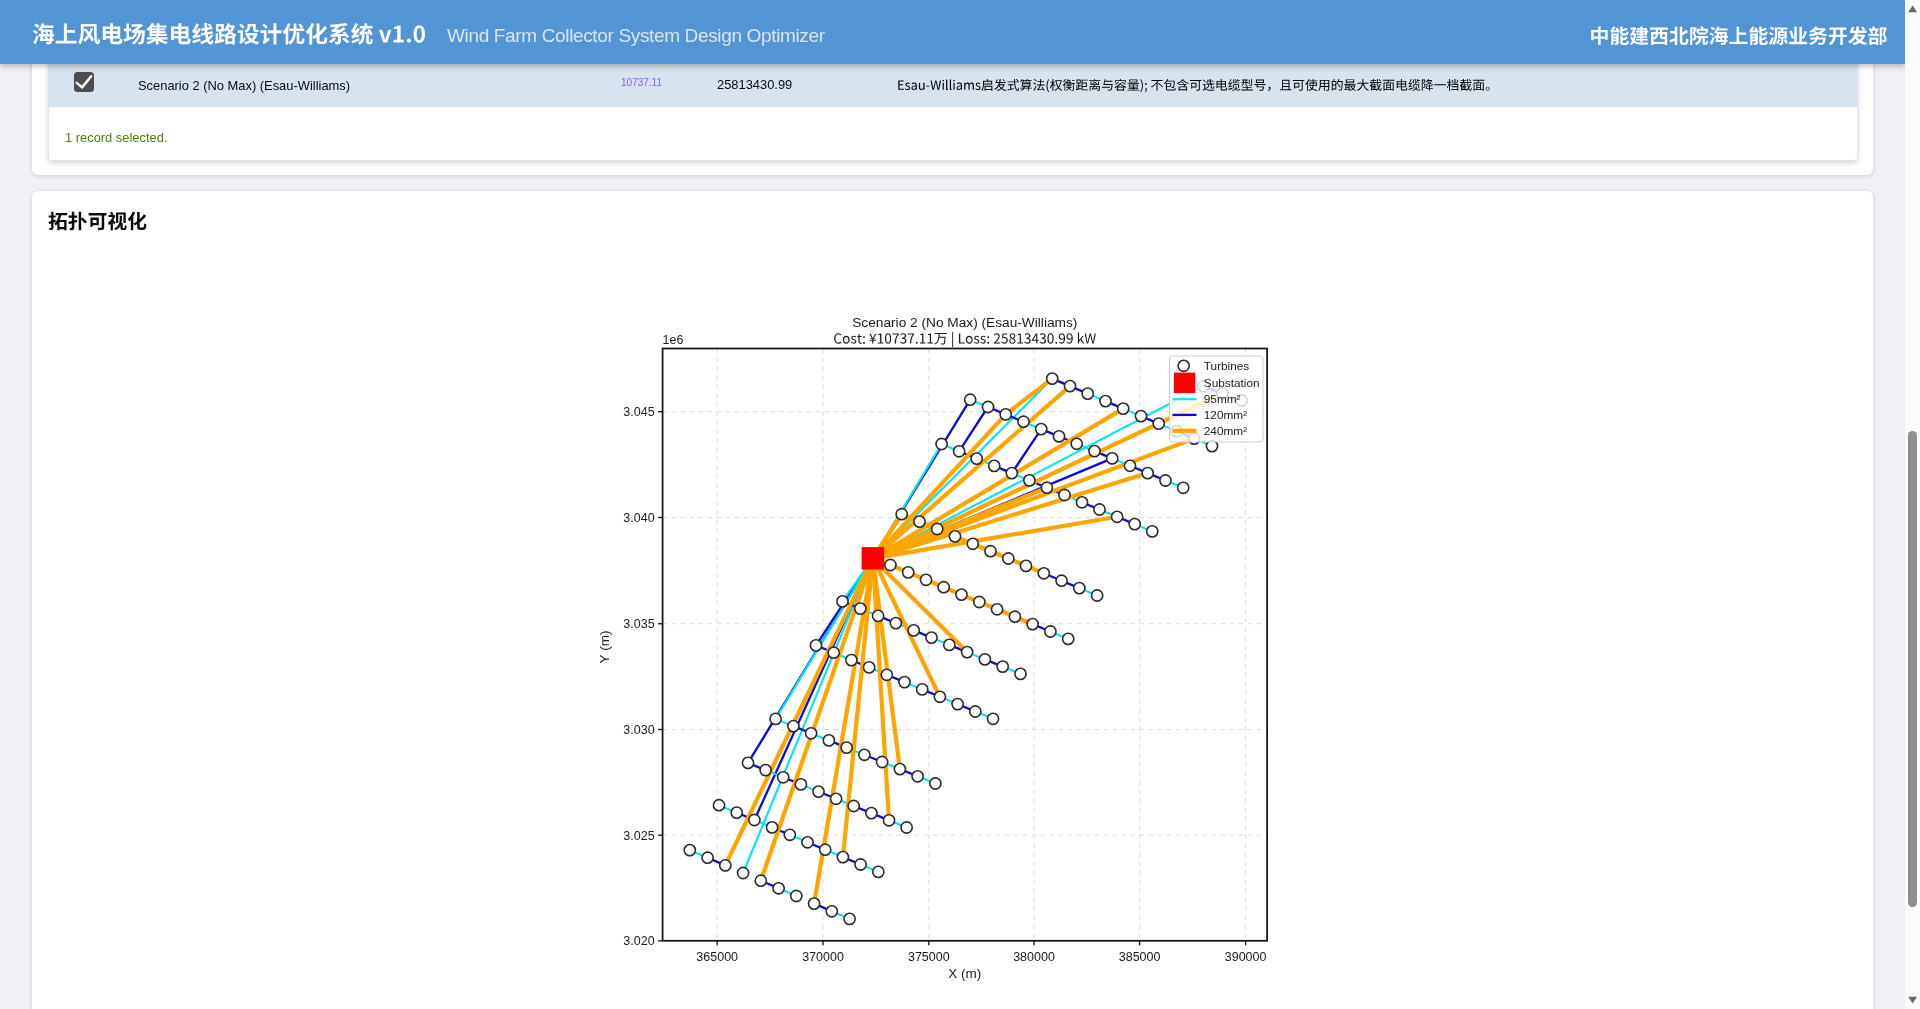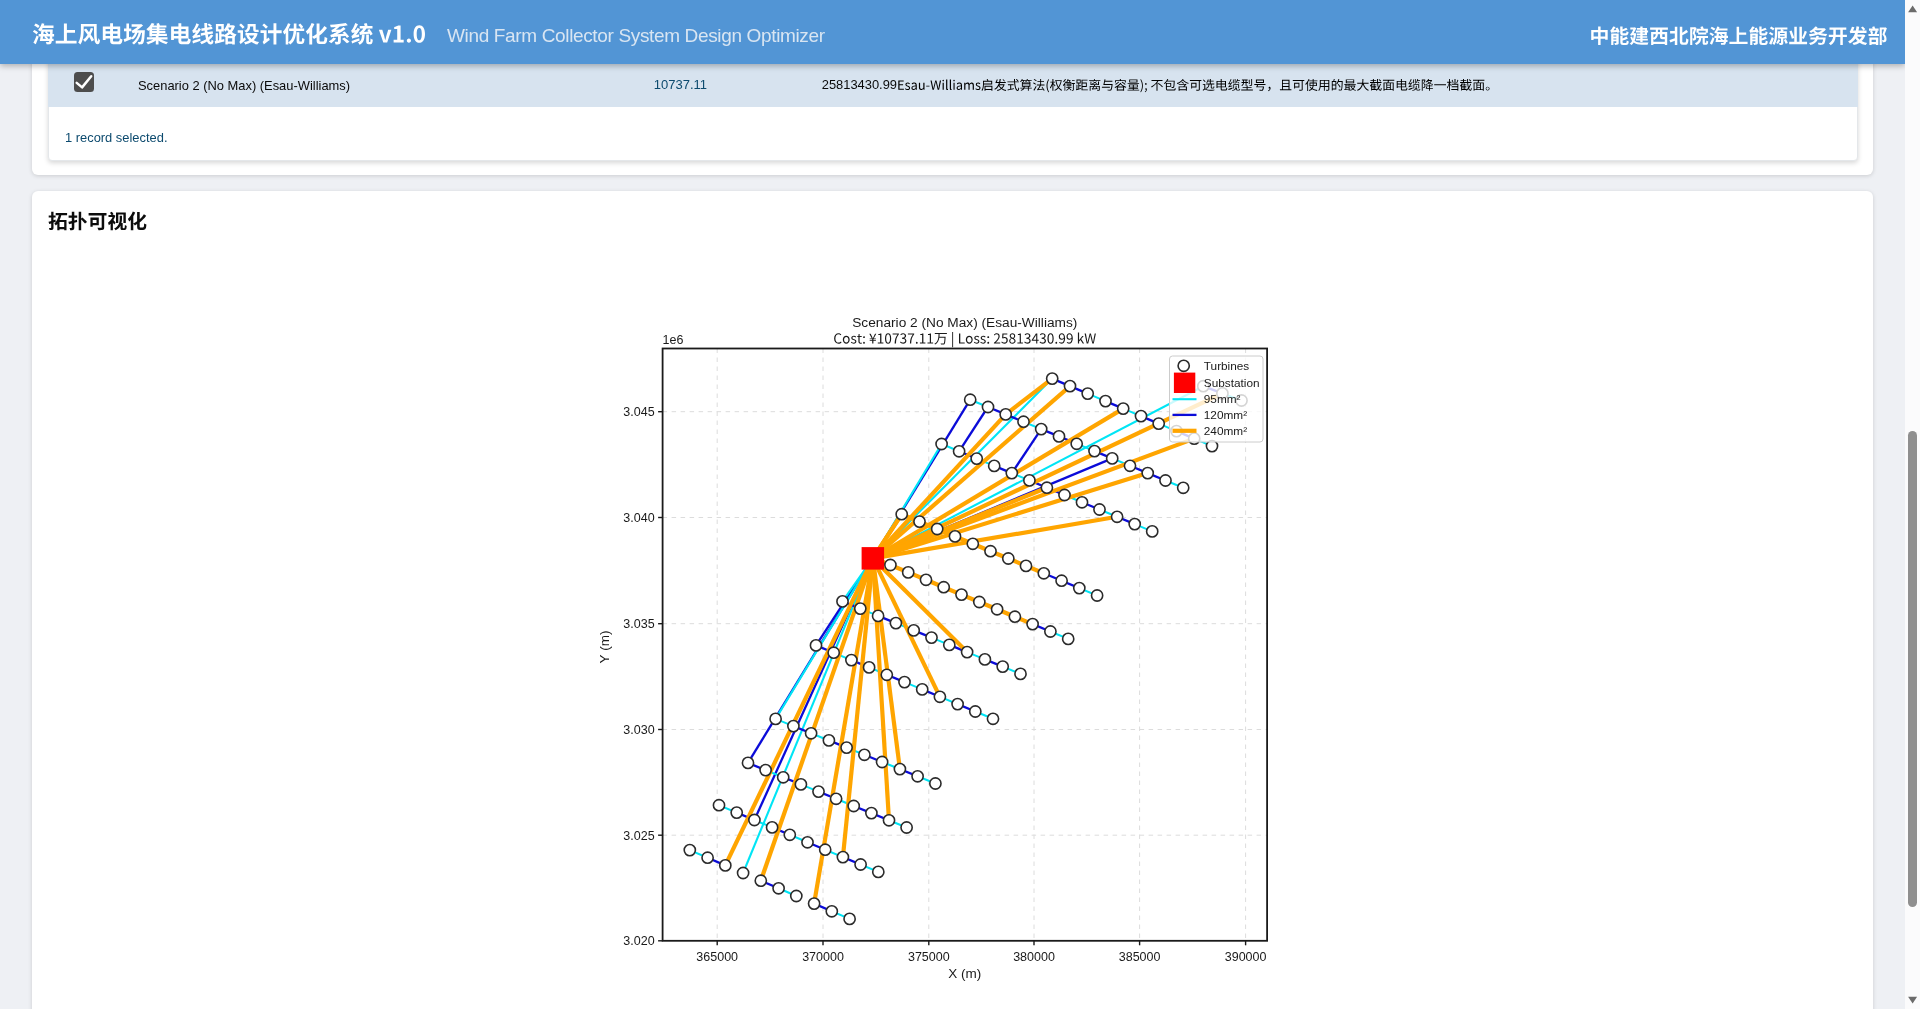--- a/index.html
+++ b/index.html
@@ -3,23 +3,23 @@
 * { margin:0; padding:0; box-sizing:border-box; }
 html,body { width:1920px; height:1009px; overflow:hidden; background:#eef0f4; font-family:"Liberation Sans",sans-serif; }
 .abs { position:absolute; }
 </style></head>
 <body>
 <div class="abs" style="left:32px;top:-20px;width:1841px;height:194.5px;background:#fff;border-radius:6px;box-shadow:0 1px 4px rgba(0,0,0,.15)"></div>
 <div class="abs" style="left:47.5px;top:-10px;width:1810.5px;height:170.5px;background:#fff;border-radius:4px;border:1px solid #e4e7ea;box-shadow:0 2px 5px rgba(0,0,0,.16)"></div>
 <div class="abs" style="left:48px;top:63.5px;width:1809.5px;height:43.8px;background:#d7e3ef"></div>
 <div class="abs" style="left:74px;top:72px;width:20px;height:20px;background:#4d4d4d;border-radius:3.5px"></div>
 <div class="abs" style="left:138px;top:77.5px;font-size:12.9px;color:#0a0a0a">Scenario 2 (No Max) (Esau-Williams)</div>
-<div class="abs" style="left:557px;top:77px;width:150px;font-size:13px;color:#0c4a6e;text-align:right">10737.11</div>
-<div class="abs" style="left:747px;top:77px;width:150px;font-size:12.9px;color:#0a0a0a;text-align:right">25813430.99</div>
-<div class="abs" style="left:65px;top:129.5px;font-size:12.9px;color:#0c4a6e">1 record selected.</div>
+<div class="abs" style="left:512px;top:77px;width:150px;font-size:10px;color:#8b5cf6;text-align:right">10737.11</div>
+<div class="abs" style="left:717px;top:77px;width:150px;font-size:12.9px;color:#0a0a0a;text-align:left">25813430.99</div>
+<div class="abs" style="left:65px;top:129.5px;font-size:12.9px;color:#4d7c0f">1 record selected.</div>
 <div class="abs" style="left:32px;top:191px;width:1841px;height:840px;background:#fff;border-radius:6px;box-shadow:0 1px 4px rgba(0,0,0,.15)"></div>
 <div class="abs" style="left:0;top:0;width:1905px;height:63.5px;background:#5295d5;box-shadow:0 2px 6px rgba(0,0,0,.28)"></div>
 <div class="abs" style="left:447px;top:24.5px;font-size:19px;letter-spacing:-0.35px;color:#d8e5f2">Wind Farm Collector System Design Optimizer</div>
 <div class="abs" style="left:1905px;top:0;width:15px;height:1009px;background:#fbfbfc"></div>
 <div class="abs" style="left:1908px;top:431px;width:9px;height:476px;background:#8f8f8f;border-radius:4.5px"></div>
 <svg class="abs" style="left:0;top:0" width="1920" height="1009" viewBox="0 0 1920 1009">
 <line x1="717.2" y1="348.5" x2="717.2" y2="940.8" stroke="#dcdcdc" stroke-width="1" stroke-dasharray="4.5,4.5"></line>
 <line x1="823.0" y1="348.5" x2="823.0" y2="940.8" stroke="#dcdcdc" stroke-width="1" stroke-dasharray="4.5,4.5"></line>
 <line x1="928.8" y1="348.5" x2="928.8" y2="940.8" stroke="#dcdcdc" stroke-width="1" stroke-dasharray="4.5,4.5"></line>
 <line x1="1034.0" y1="348.5" x2="1034.0" y2="940.8" stroke="#dcdcdc" stroke-width="1" stroke-dasharray="4.5,4.5"></line>

